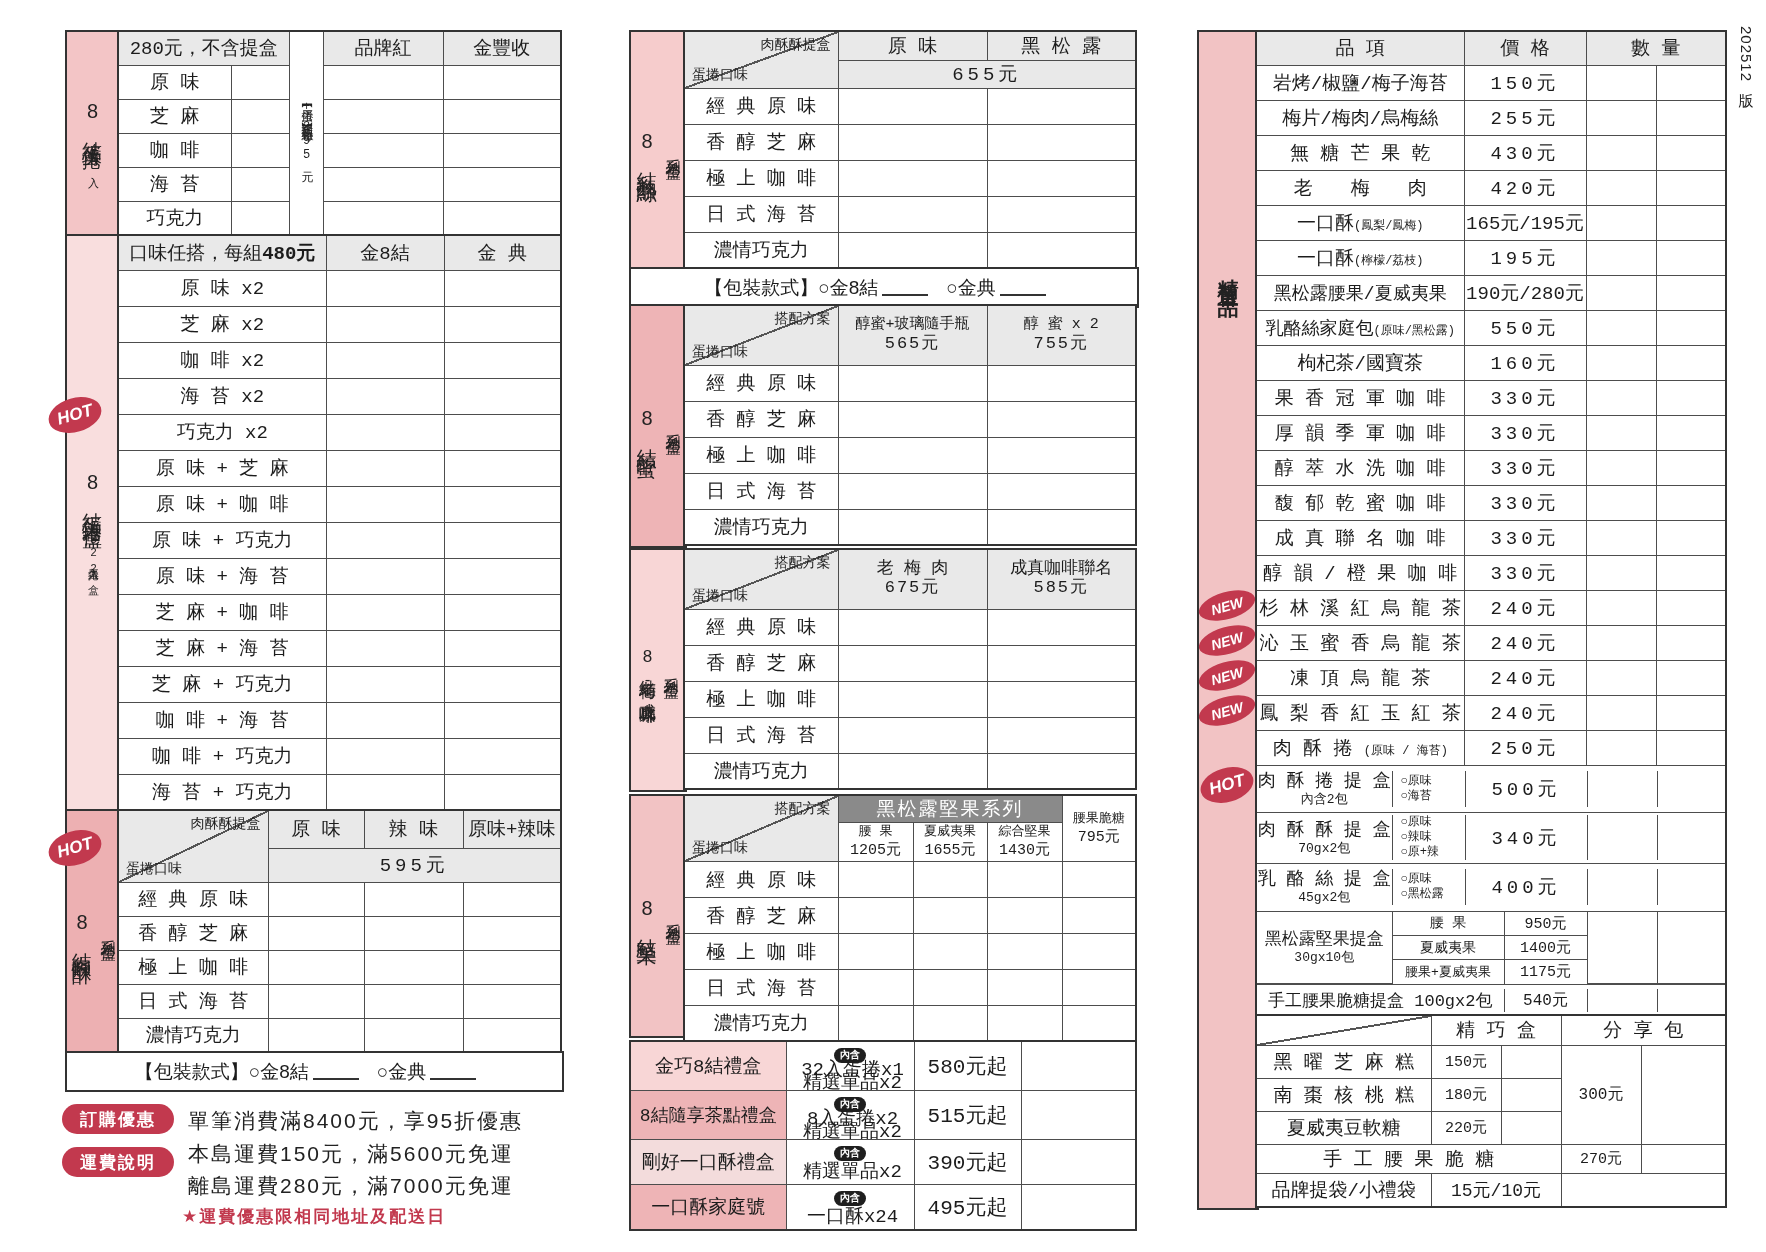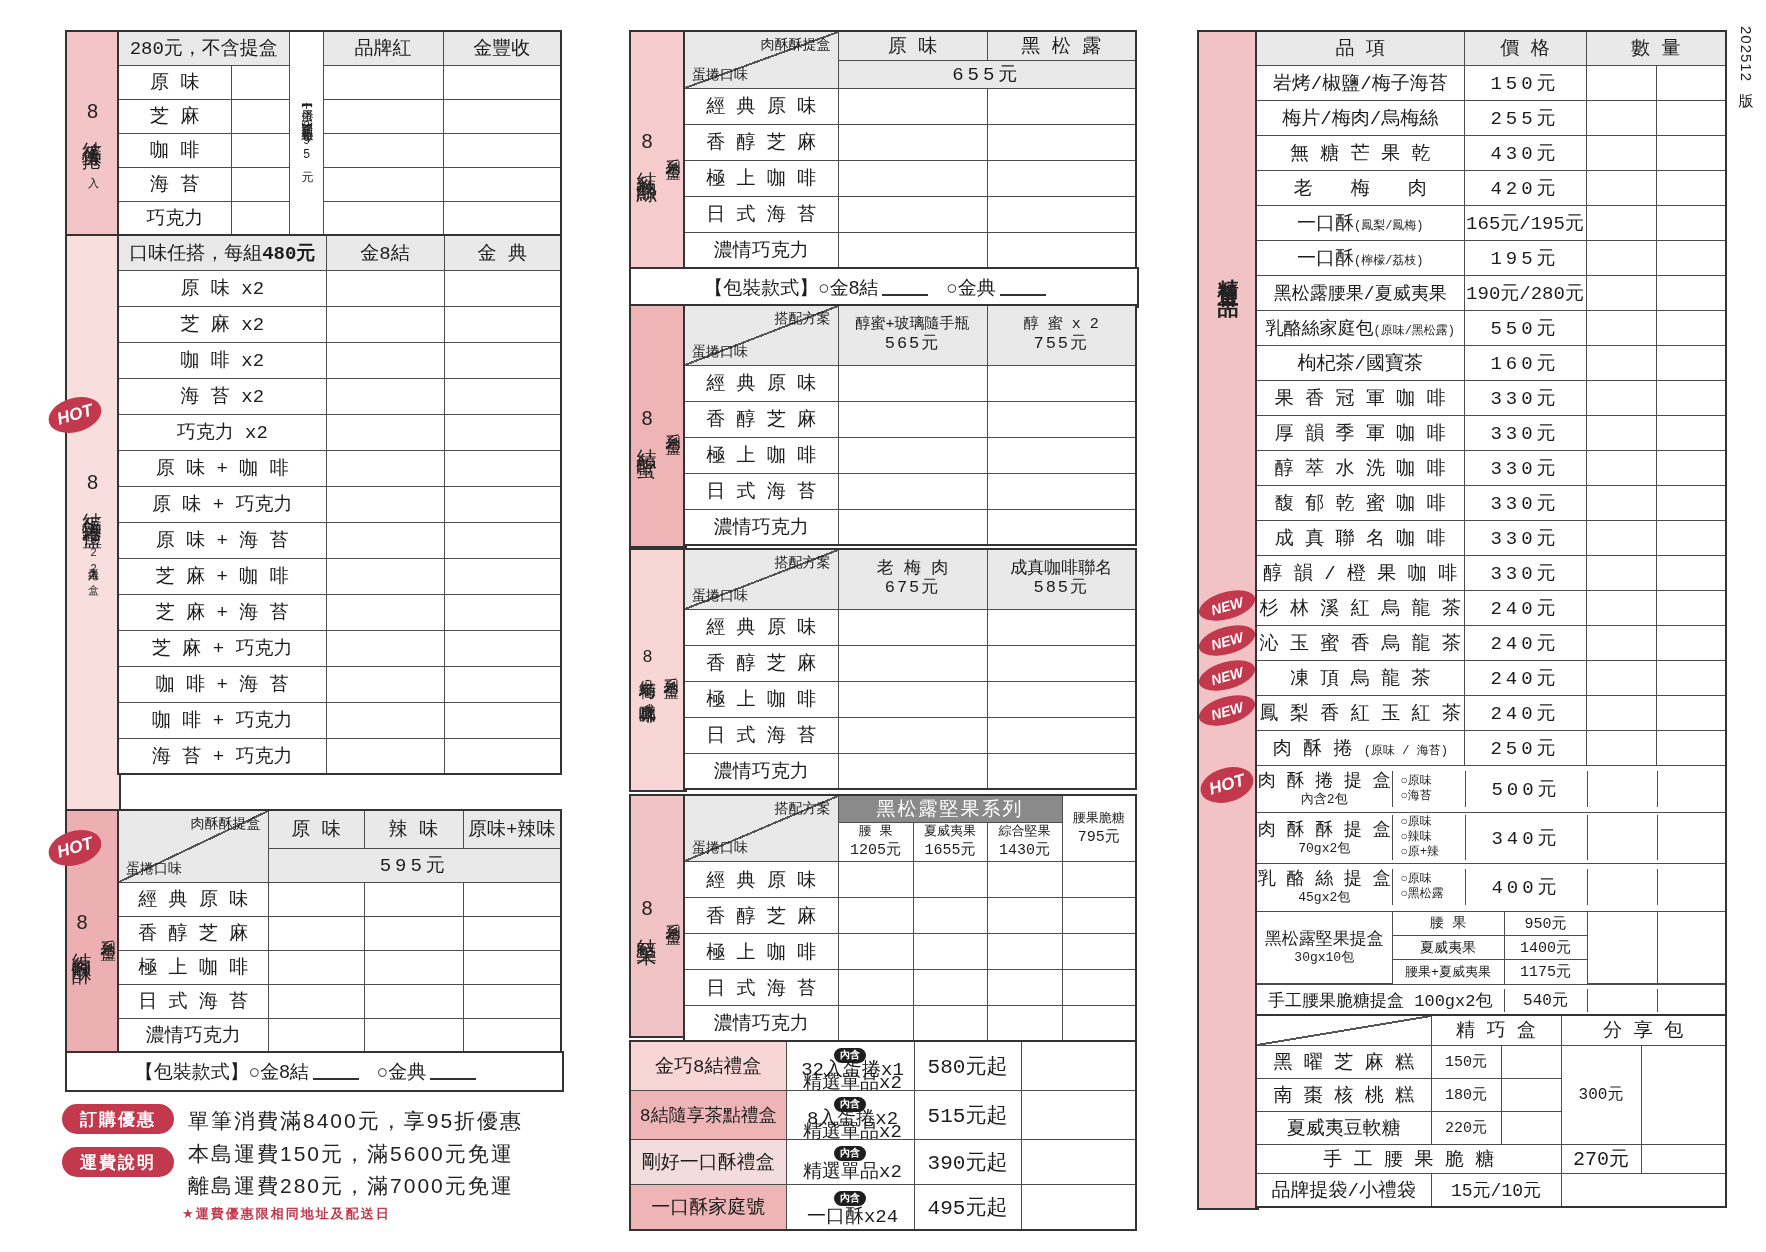--- a/index.html
+++ b/index.html
@@ -24,21 +24,21 @@
   .banner{background:#8a8a8a;color:#fff;font-size:14px;letter-spacing:2px;}
   .two-line .l1{display:block;font-size:15px;line-height:18px;}
   .two-line .l2{display:block;font-size:17px;line-height:20px;letter-spacing:2px;}
   .hot,.new{position:absolute;background:#c2394e;color:#fff;font-weight:bold;font-style:italic;
         border-radius:50%;display:flex;align-items:center;justify-content:center;transform:rotate(-16deg);z-index:5;}
   .hot{width:54px;height:34px;font-size:17px;}
   .new{width:58px;height:27px;font-size:14px;}
   .pill{position:absolute;background:#c2394e;color:#fff;font-weight:bold;border-radius:16px;width:112px;height:30px;
         display:flex;align-items:center;justify-content:center;font-size:17px;letter-spacing:2px;}
   .note-text{position:absolute;font-size:21px;color:#222;letter-spacing:2px;white-space:nowrap;}
-  .note-red{color:#c2394e;font-size:13px;font-weight:bold;letter-spacing:2px;}
+  .note-red{color:#c2394e;font-size:17px;font-weight:bold;letter-spacing:2px;}
   .pkg{position:absolute;border:2px solid #333;background:#fff;display:flex;align-items:center;justify-content:center;font-size:19px;}
   .ul{display:inline-block;width:46px;border-bottom:2px solid #333;height:15px;margin:0 18px 0 4px;}
   .tag{background:#1e1e1e;color:#fff;border-radius:9px;font-size:10px;padding:2px 6px;white-space:nowrap;font-weight:bold;}
   .blabel{font-size:20px;}
   .binner{font-size:11px;}
   .binner .lines{display:inline-block;text-align:center;vertical-align:middle;margin-left:5px;}
   .binner .lines span{display:block;line-height:13px;}
   .nest{width:100%;height:100%;border-collapse:collapse;table-layout:fixed;}
   .nest td{border:1px solid #4d4d4d;}
   .nest tr>td:first-child{border-left:0;}
@@ -149,20 +149,25 @@
           <td>海 苔 x2</td>
           <td class="e"></td>
           <td class="e"></td>
         </tr>
     <tr style="height:36px">
           <td>巧克力 x2</td>
           <td class="e"></td>
           <td class="e"></td>
         </tr>
     <tr style="height:36px">
+          <td>原 味 + 芝 麻</td>
+          <td class="e"></td>
+          <td class="e"></td>
+        </tr>
+    <tr style="height:36px">
           <td>原 味 + 咖 啡</td>
           <td class="e"></td>
           <td class="e"></td>
         </tr>
     <tr style="height:36px">
           <td>原 味 + 巧克力</td>
           <td class="e"></td>
           <td class="e"></td>
         </tr>
     <tr style="height:36px">
@@ -855,21 +860,21 @@
       <td style="font-size:15px;">180元</td>
       <td class="e"></td>
     </tr>
     <tr style="height:33px">
       <td class="rname">夏威夷豆軟糖</td>
       <td style="font-size:15px;">220元</td>
       <td class="e"></td>
     </tr>
     <tr style="height:29px">
       <td colspan="3" class="rname">手 工 腰 果 脆 糖</td>
-      <td style="font-size:20px;">270元</td>
+      <td style="font-size:15px;">270元</td>
       <td class="e"></td>
     </tr>
     <tr style="height:34px">
       <td class="rname">品牌提袋/小禮袋</td>
       <td colspan="2" style="font-size:18px;">15元/10元</td>
       <td colspan="2" class="e"></td>
     </tr>
   </tbody>
     </table>
 

